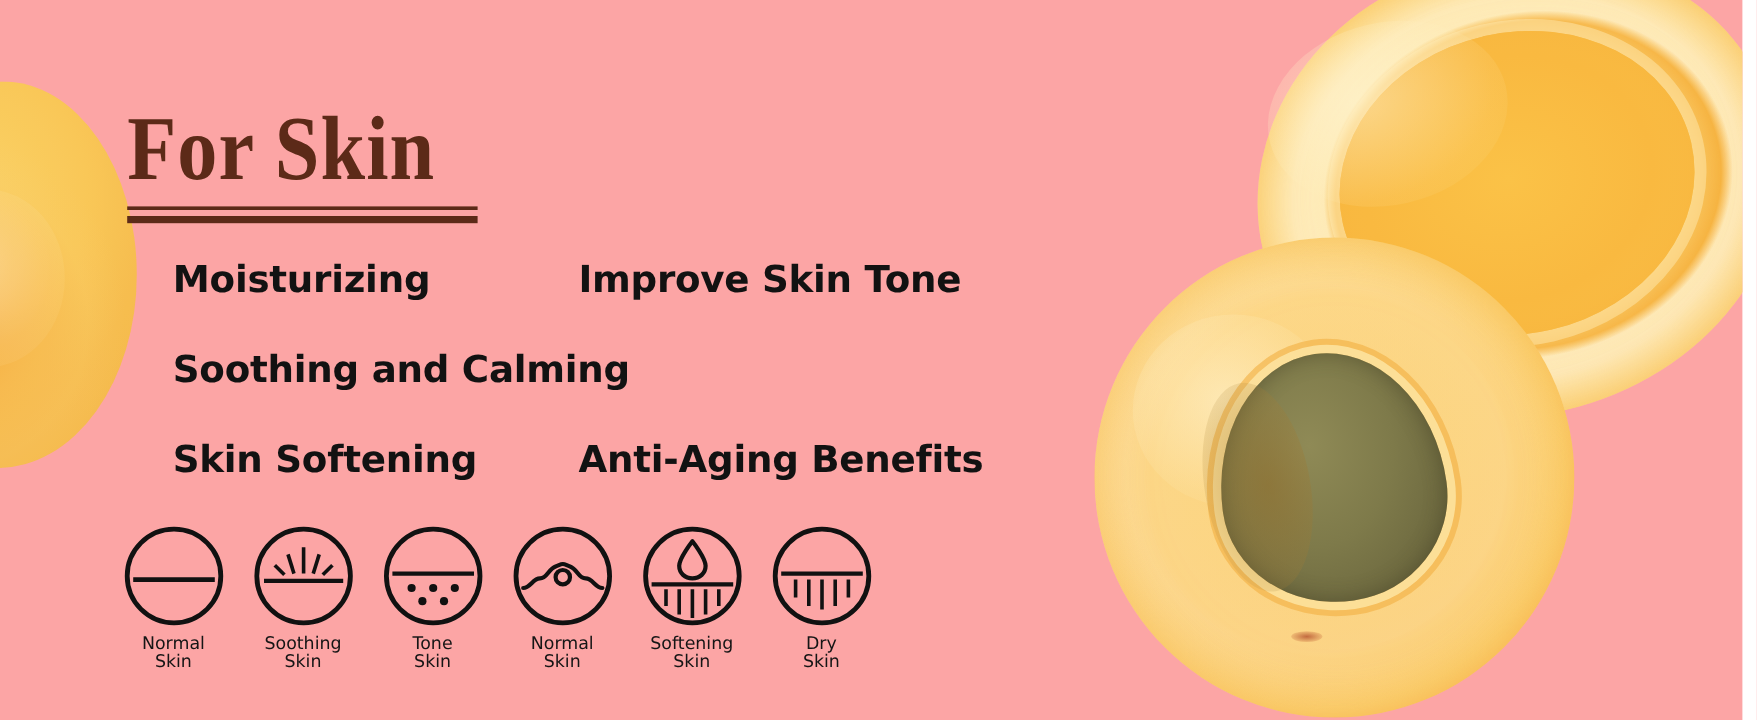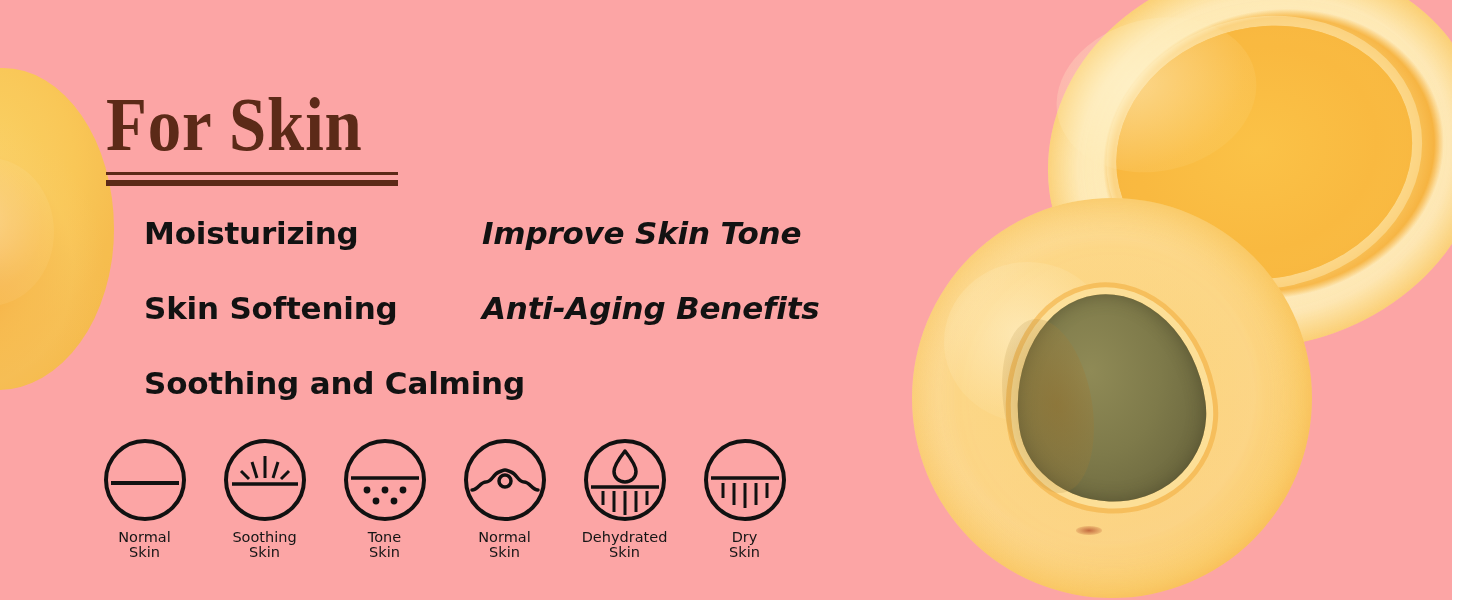--- a/index.html
+++ b/index.html
@@ -203,29 +203,29 @@
   }
   .benefit {
     font-family: "DejaVu Sans", sans-serif;
     font-size: 31px;
     font-weight: 600;
     color: #121212;
     letter-spacing: -0.2px;
     white-space: nowrap;
   }
   .benefit.col1 { width: 338px; }
-  .benefit.col2 { width: auto; font-style: italic; }
+  .benefit.col2 { width: auto; }
 
   
   .skin-types {
     position: absolute;
     left: 98px;
     top: 438px;
     display: flex;
-    gap: 27px;
+    gap: 15px;
   }
   .skin-type {
     width: 93px;
     display: flex;
     flex-direction: column;
     align-items: center;
   }
   .skin-icon {
     width: 84px;
     height: 84px;
@@ -271,25 +271,25 @@
         <div class="rule-thick"></div>
       </div>
     </div>
 
     <div class="benefits">
       <div class="benefit-row">
         <span class="benefit col1">Moisturizing</span>
         <span class="benefit col2">Improve Skin Tone</span>
       </div>
       <div class="benefit-row">
+        <span class="benefit col1" style="width:auto">Soothing and Calming</span>
+      </div>
+      <div class="benefit-row">
         <span class="benefit col1">Skin Softening</span>
         <span class="benefit col2">Anti-Aging Benefits</span>
-      </div>
-      <div class="benefit-row">
-        <span class="benefit col1" style="width:auto">Soothing and Calming</span>
       </div>
     </div>
 
     <div class="skin-types">
 
       <div class="skin-type">
         <svg class="skin-icon" viewBox="0 0 84 84">
           <circle class="ring" cx="42" cy="42" r="39" fill="none" stroke="#111" stroke-width="4"></circle>
           <line x1="8" y1="45" x2="76" y2="45" stroke="#111" stroke-width="4" stroke-linecap="butt"></line>
         </svg>
@@ -335,21 +335,21 @@
         <svg class="skin-icon" viewBox="0 0 84 84">
           <circle class="ring" cx="42" cy="42" r="39" fill="none" stroke="#111" stroke-width="4"></circle>
           <path d="M42 13 C42 13 31 27 31 33.5 C31 39.6 35.9 44 42 44 C48.1 44 53 39.6 53 33.5 C53 27 42 13 42 13 Z" fill="none" stroke="#111" stroke-width="3.5" stroke-linejoin="round"></path>
           <line x1="8" y1="49" x2="76" y2="49" stroke="#111" stroke-width="3.5"></line>
           <line x1="20" y1="53" x2="20" y2="67" stroke="#111" stroke-width="3"></line>
           <line x1="31" y1="53" x2="31" y2="74" stroke="#111" stroke-width="3"></line>
           <line x1="42" y1="53" x2="42" y2="77" stroke="#111" stroke-width="3"></line>
           <line x1="53" y1="53" x2="53" y2="74" stroke="#111" stroke-width="3"></line>
           <line x1="64" y1="53" x2="64" y2="67" stroke="#111" stroke-width="3"></line>
         </svg>
-        <div class="skin-caption"><span>Dehydrated</span><br><span>Skin</span></div>
+        <div class="skin-caption"><span>Softening</span><br><span>Skin</span></div>
       </div>
 
       <div class="skin-type">
         <svg class="skin-icon" viewBox="0 0 84 84">
           <circle class="ring" cx="42" cy="42" r="39" fill="none" stroke="#111" stroke-width="4"></circle>
           <line x1="8" y1="40" x2="76" y2="40" stroke="#111" stroke-width="3.5"></line>
           <line x1="20" y1="45" x2="20" y2="60" stroke="#111" stroke-width="3"></line>
           <line x1="31" y1="45" x2="31" y2="67" stroke="#111" stroke-width="3"></line>
           <line x1="42" y1="45" x2="42" y2="70" stroke="#111" stroke-width="3"></line>
           <line x1="53" y1="45" x2="53" y2="67" stroke="#111" stroke-width="3"></line>

